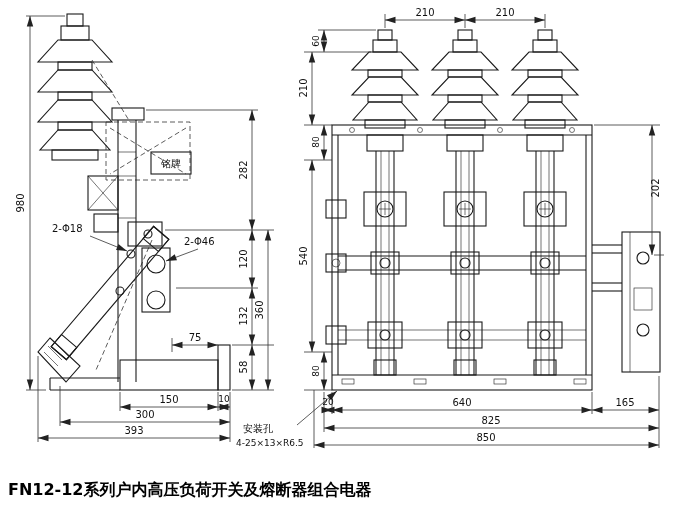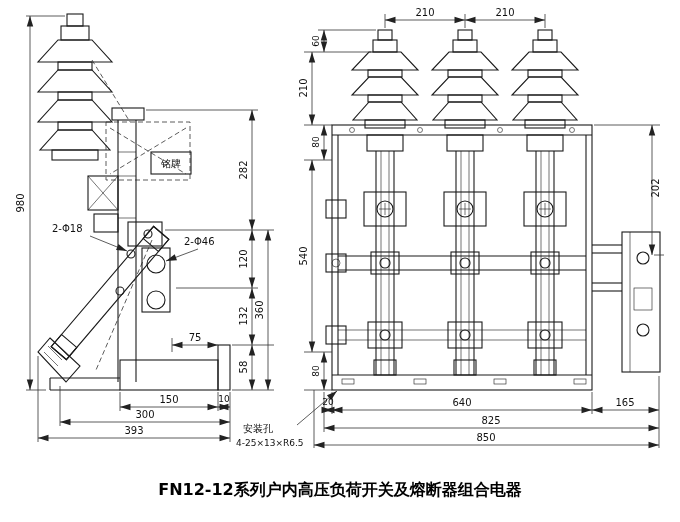--- a/index.html
+++ b/index.html
@@ -5,21 +5,21 @@
   html,body{margin:0;padding:0;background:#ffffff;}
   .page{width:680px;height:522px;background:#fff;position:relative;overflow:hidden;
         font-family:"DejaVu Sans", sans-serif;}
   svg{display:block;}
   .g{stroke:#1a1a1a;stroke-width:1.1;fill:none;}
   .t{stroke:#1a1a1a;stroke-width:0.6;fill:none;}
   .d{stroke:#333;stroke-width:0.8;fill:none;stroke-dasharray:5 3;}
   .dim{stroke:#333;stroke-width:0.8;fill:none;}
   .lbl{font:10px "DejaVu Sans", sans-serif;fill:#111;}
   .lbl9{font:9px "DejaVu Sans", sans-serif;fill:#111;}
-  .caption{position:absolute;left:0;right:0;top:480px;text-align:center;
+  .caption{position:absolute;left:8px;right:0;top:480px;
            font:bold 16px "DejaVu Sans", sans-serif;color:#000;}
 </style>
 </head>
 <body>
 
 <div class="page">
 <svg width="680" height="478" viewBox="0 0 680 478">
   <defs>
     <marker id="ae" markerWidth="12" markerHeight="8" refX="11" refY="4" orient="auto-start-reverse" markerUnits="userSpaceOnUse">
       <path d="M0.5,0.8 L11,4 L0.5,7.2 Z" fill="#222"></path>

